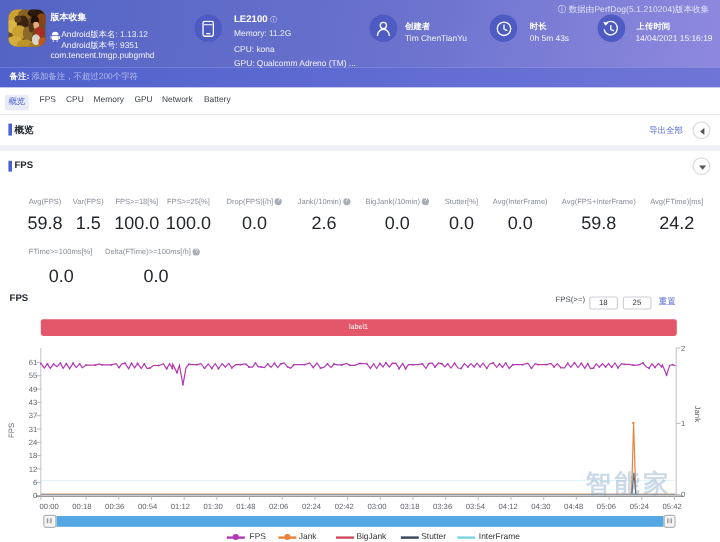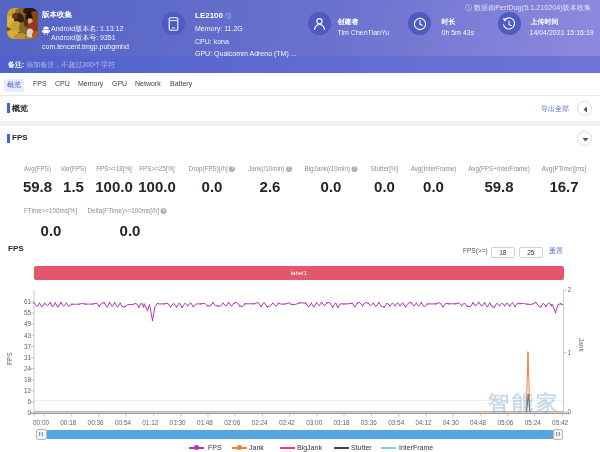--- a/index.html
+++ b/index.html
@@ -19,21 +19,21 @@
 .tabact{background:#e9ebf8;color:#4b60d2;border-radius:2px;padding:1.5px 3px;top:78.5px}
 
 .bar{position:absolute;width:2.5px;height:9.5px;background:#4b60d2;left:7px}
 .stitle{position:absolute;left:12px;font-size:8px;font-weight:bold;color:#23272f}
 .cbtn{position:absolute;width:15px;height:15px;border-radius:50%;border:1px solid #dadbe2;background:#fff;left:577px}
 .cbtn svg{position:absolute;left:3px;top:3px}
 #band{position:absolute;left:0;top:120.5px;width:600px;height:5.5px;background:#eef0f6}
 
 .sh{position:absolute;top:164.5px;transform:translateX(-50%);font-size:6.3px;color:#8a8e99;white-space:nowrap}
 .sh2{top:207px}
-.sv{position:absolute;top:177.8px;transform:translateX(-50%);font-size:15px;font-weight:bold;color:#23262d;white-space:nowrap}
+.sv{position:absolute;top:177.8px;transform:translateX(-50%);font-size:15px;font-weight:normal;color:#23262d;white-space:nowrap}
 .sv2{top:221.8px}
 .qi{display:inline-block;width:6px;height:6px;border-radius:50%;background:#a9adb6;vertical-align:-1px;margin-left:1.5px;position:relative}
 .qi::after{content:"?";position:absolute;left:1.6px;top:-0.5px;font-size:5px;color:#fff}
 
 .ibox{position:absolute;top:247px;width:23.5px;height:10.5px;border:1px solid #cfd0d8;border-radius:2px;font-size:6.5px;color:#333;text-align:center;line-height:9px}
 #redbar{position:absolute;left:34px;top:265.5px;width:529.5px;height:14.5px;background:#e4576a;border-radius:2px;color:#fff;font-size:6px;text-align:center;line-height:15px}
 .ax{font-size:6.4px;fill:#62656e}
 .axl{stroke:#aab;stroke-width:0.7}
 
 .leg{position:absolute;top:443.5px;font-size:7px;color:#333}
@@ -175,21 +175,21 @@
     <div class="sv" style="left:37.5px">59.8</div>
     <div class="sv" style="left:73.5px">1.5</div>
     <div class="sv" style="left:114px">100.0</div>
     <div class="sv" style="left:157px">100.0</div>
     <div class="sv" style="left:212px">0.0</div>
     <div class="sv" style="left:270px">2.6</div>
     <div class="sv" style="left:331px">0.0</div>
     <div class="sv" style="left:384.5px">0.0</div>
     <div class="sv" style="left:433.5px">0.0</div>
     <div class="sv" style="left:499px">59.8</div>
-    <div class="sv" style="left:564px">16.7</div>
+    <div class="sv" style="left:564px">24.2</div>
     <div class="sh sh2" style="left:50.5px">FTime&gt;=100ms[%]</div>
     <div class="sv sv2" style="left:51px">0.0</div>
     <div class="sh sh2" style="left:127px">Delta(FTime)&gt;=100ms[/h]<span class="qi"></span></div>
     <div class="sv sv2" style="left:130px">0.0</div>
 
 <div class="abs" style="left:8px;top:243.5px;font-size:8px;font-weight:bold;color:#23272f">FPS</div>
 <div class="abs" style="left:463px;top:246.5px;font-size:6.5px;color:#4a4e57">FPS(&gt;=)</div>
 <div class="ibox" style="left:491px">18</div>
 <div class="ibox" style="left:519px">25</div>
 <div class="abs" style="left:549px;top:246px;font-size:7px;color:#5468d4">重置</div>

